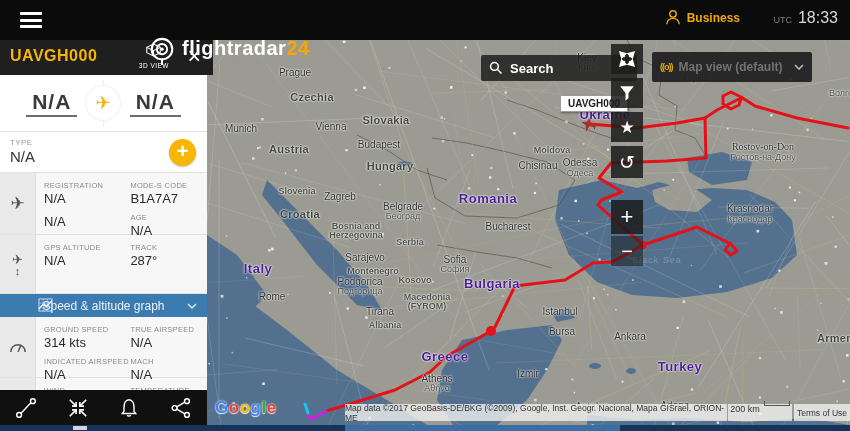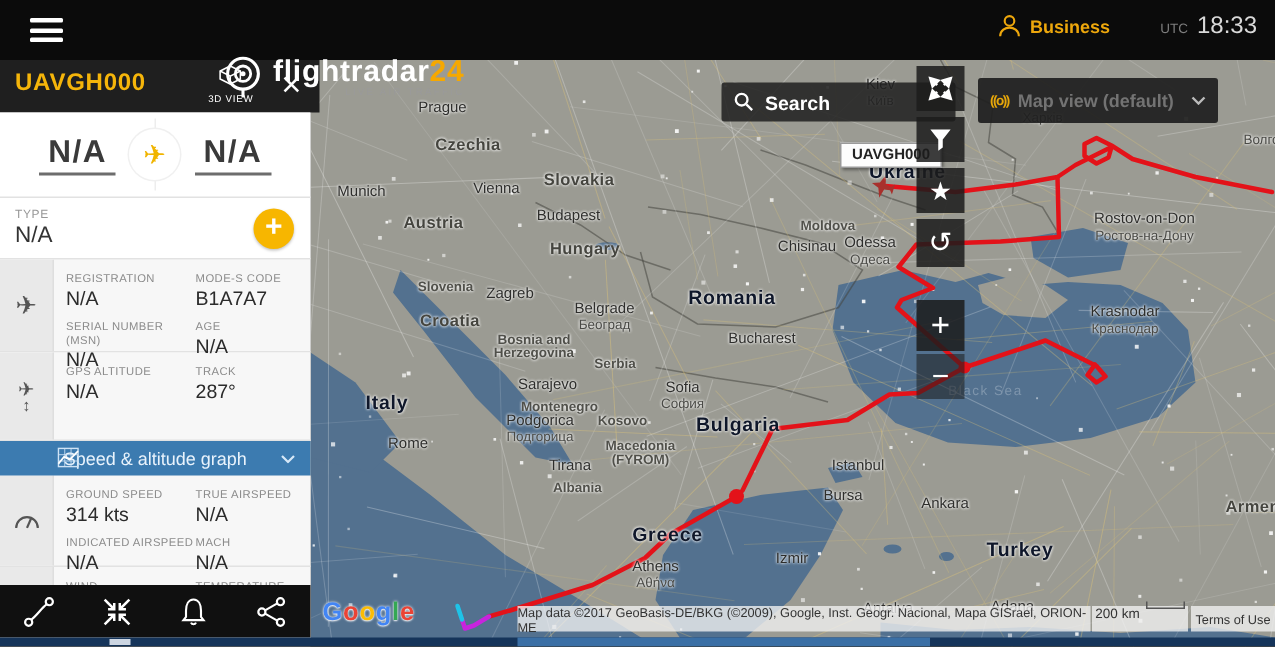--- a/index.html
+++ b/index.html
@@ -63,21 +63,21 @@
   
   #bottom-strip { position:absolute; left:0; bottom:0; width:850px; height:6px; background:#15345a; z-index:70; }
   #bottom-strip .seg { position:absolute; top:0; height:6px; background:#3a6fa5; }
   #bottom-strip .chip { position:absolute; top:1px; height:4px; background:#cdd6e2; }
 
   
   #map { position:absolute; left:207px; top:40px; width:643px; height:391px; background:#9b9b93; overflow:hidden; z-index:10; }
   #map svg.base { position:absolute; left:0; top:0; }
   .map-label { position:absolute; transform:translate(-50%,-50%); white-space:nowrap; pointer-events:none;
     text-shadow:0 0 2px rgba(255,255,255,.9), 0 0 2px rgba(255,255,255,.9); }
-  .country-lg { font-size:13px; font-weight:bold; color:#0f172a; letter-spacing:.5px; }
+  .country-lg { font-size:13px; font-weight:bold; color:#4c1d95; letter-spacing:.5px; }
   .country    { font-size:11px; font-weight:bold; color:#45453f; letter-spacing:.3px; }
   .country-sm { font-size:9px;  font-weight:bold; color:#50504a; }
   .city       { font-size:10px; color:#2e2e2c; }
   .city-cyr   { font-size:9px;  color:#4a4a46; }
   .sea        { font-size:9px;  color:#7e95ac; text-shadow:none; letter-spacing:1px; }
 
   #flight-tag { position:absolute; left:353px; top:55px; width:68px; height:17px; background:#fdfdfd; border:1px solid #9a9a9a;
     box-shadow:1px 1px 2px rgba(0,0,0,.4); font-size:10px; font-weight:bold; color:#222; text-align:center; line-height:15px; z-index:20; }
 
   #search-box { position:absolute; left:262px; top:15px; width:156px; height:26px; background:rgba(32,32,32,.86);
@@ -430,28 +430,28 @@
         <div class="map-label country-lg" style="left: 285px; top: 243px;">Bulgaria</div>
         <div class="map-label country-sm" style="left: 220px; top: 257px;">Macedonia</div>
         <div class="map-label country-sm" style="left: 220px; top: 266px;">(FYROM)</div>
         <div class="map-label city" style="left: 173px; top: 271px;">Tirana</div>
         <div class="map-label country-sm" style="left: 178px; top: 285px;">Albania</div>
         <div class="map-label country-lg" style="left: 238px; top: 316px;">Greece</div>
         <div class="map-label city" style="left: 230px; top: 338px;">Athens</div>
         <div class="map-label city-cyr" style="left: 230px; top: 348px;">Αθήνα</div>
         <div class="map-label country-lg" style="left: 51px; top: 228px;">Italy</div>
         <div class="map-label city" style="left: 65px; top: 256px;">Rome</div>
-        <div class="map-label city" style="left: 365px; top: 271px;">Istanbul</div>
+        <div class="map-label city" style="left: 353px; top: 271px;">Istanbul</div>
         <div class="map-label city" style="left: 355px; top: 291px;">Bursa</div>
         <div class="map-label city" style="left: 423px; top: 296px;">Ankara</div>
         <div class="map-label country-lg" style="left: 473px; top: 326px;">Turkey</div>
         <div class="map-label city" style="left: 321px; top: 333px;">Izmir</div>
         <div class="map-label city" style="left: 385px; top: 366px;">Antalya</div>
         <div class="map-label city" style="left: 468px; top: 365px;">Adana</div>
-        <div class="map-label city" style="left: 556px; top: 106px;">Rostov-on-Don</div>
+        <div class="map-label city" style="left: 556px; top: 106px; font-family: Liberation Serif, serif;">Rostov-on-Don</div>
         <div class="map-label city-cyr" style="left: 556px; top: 117px;">Ростов-на-Дону</div>
         <div class="map-label city" style="left: 543px; top: 168px;">Krasnodar</div>
         <div class="map-label city-cyr" style="left: 543px; top: 179px; text-align: center;">Краснодар</div>
         <div class="map-label city-cyr" style="left: 634px; top: 53px;">Волго</div>
         <div class="map-label country" style="left: 633px; top: 298px;">Armenia</div>
         <div class="map-label sea" style="left: 450px; top: 220px;">Black Sea</div>
       </div>
 
     <div id="flight-tag">UAVGH000</div>
 
@@ -551,21 +551,20 @@
       <div class="sec-body">
         <div>
             <div class="lbl">REGISTRATION</div>
             <div class="val">N/A</div>
           </div>
         <div>
             <div class="lbl">MODE-S CODE</div>
             <div class="val">B1A7A7</div>
           </div>
         <div>
-            <div class="lbl">SERIAL NUMBER (MSN)</div>
             <div class="val">N/A</div>
           </div>
         <div>
             <div class="lbl">AGE</div>
             <div class="val">N/A</div>
           </div>
       </div>
     </div>
 
     <div class="sec" id="sec-altitude">

